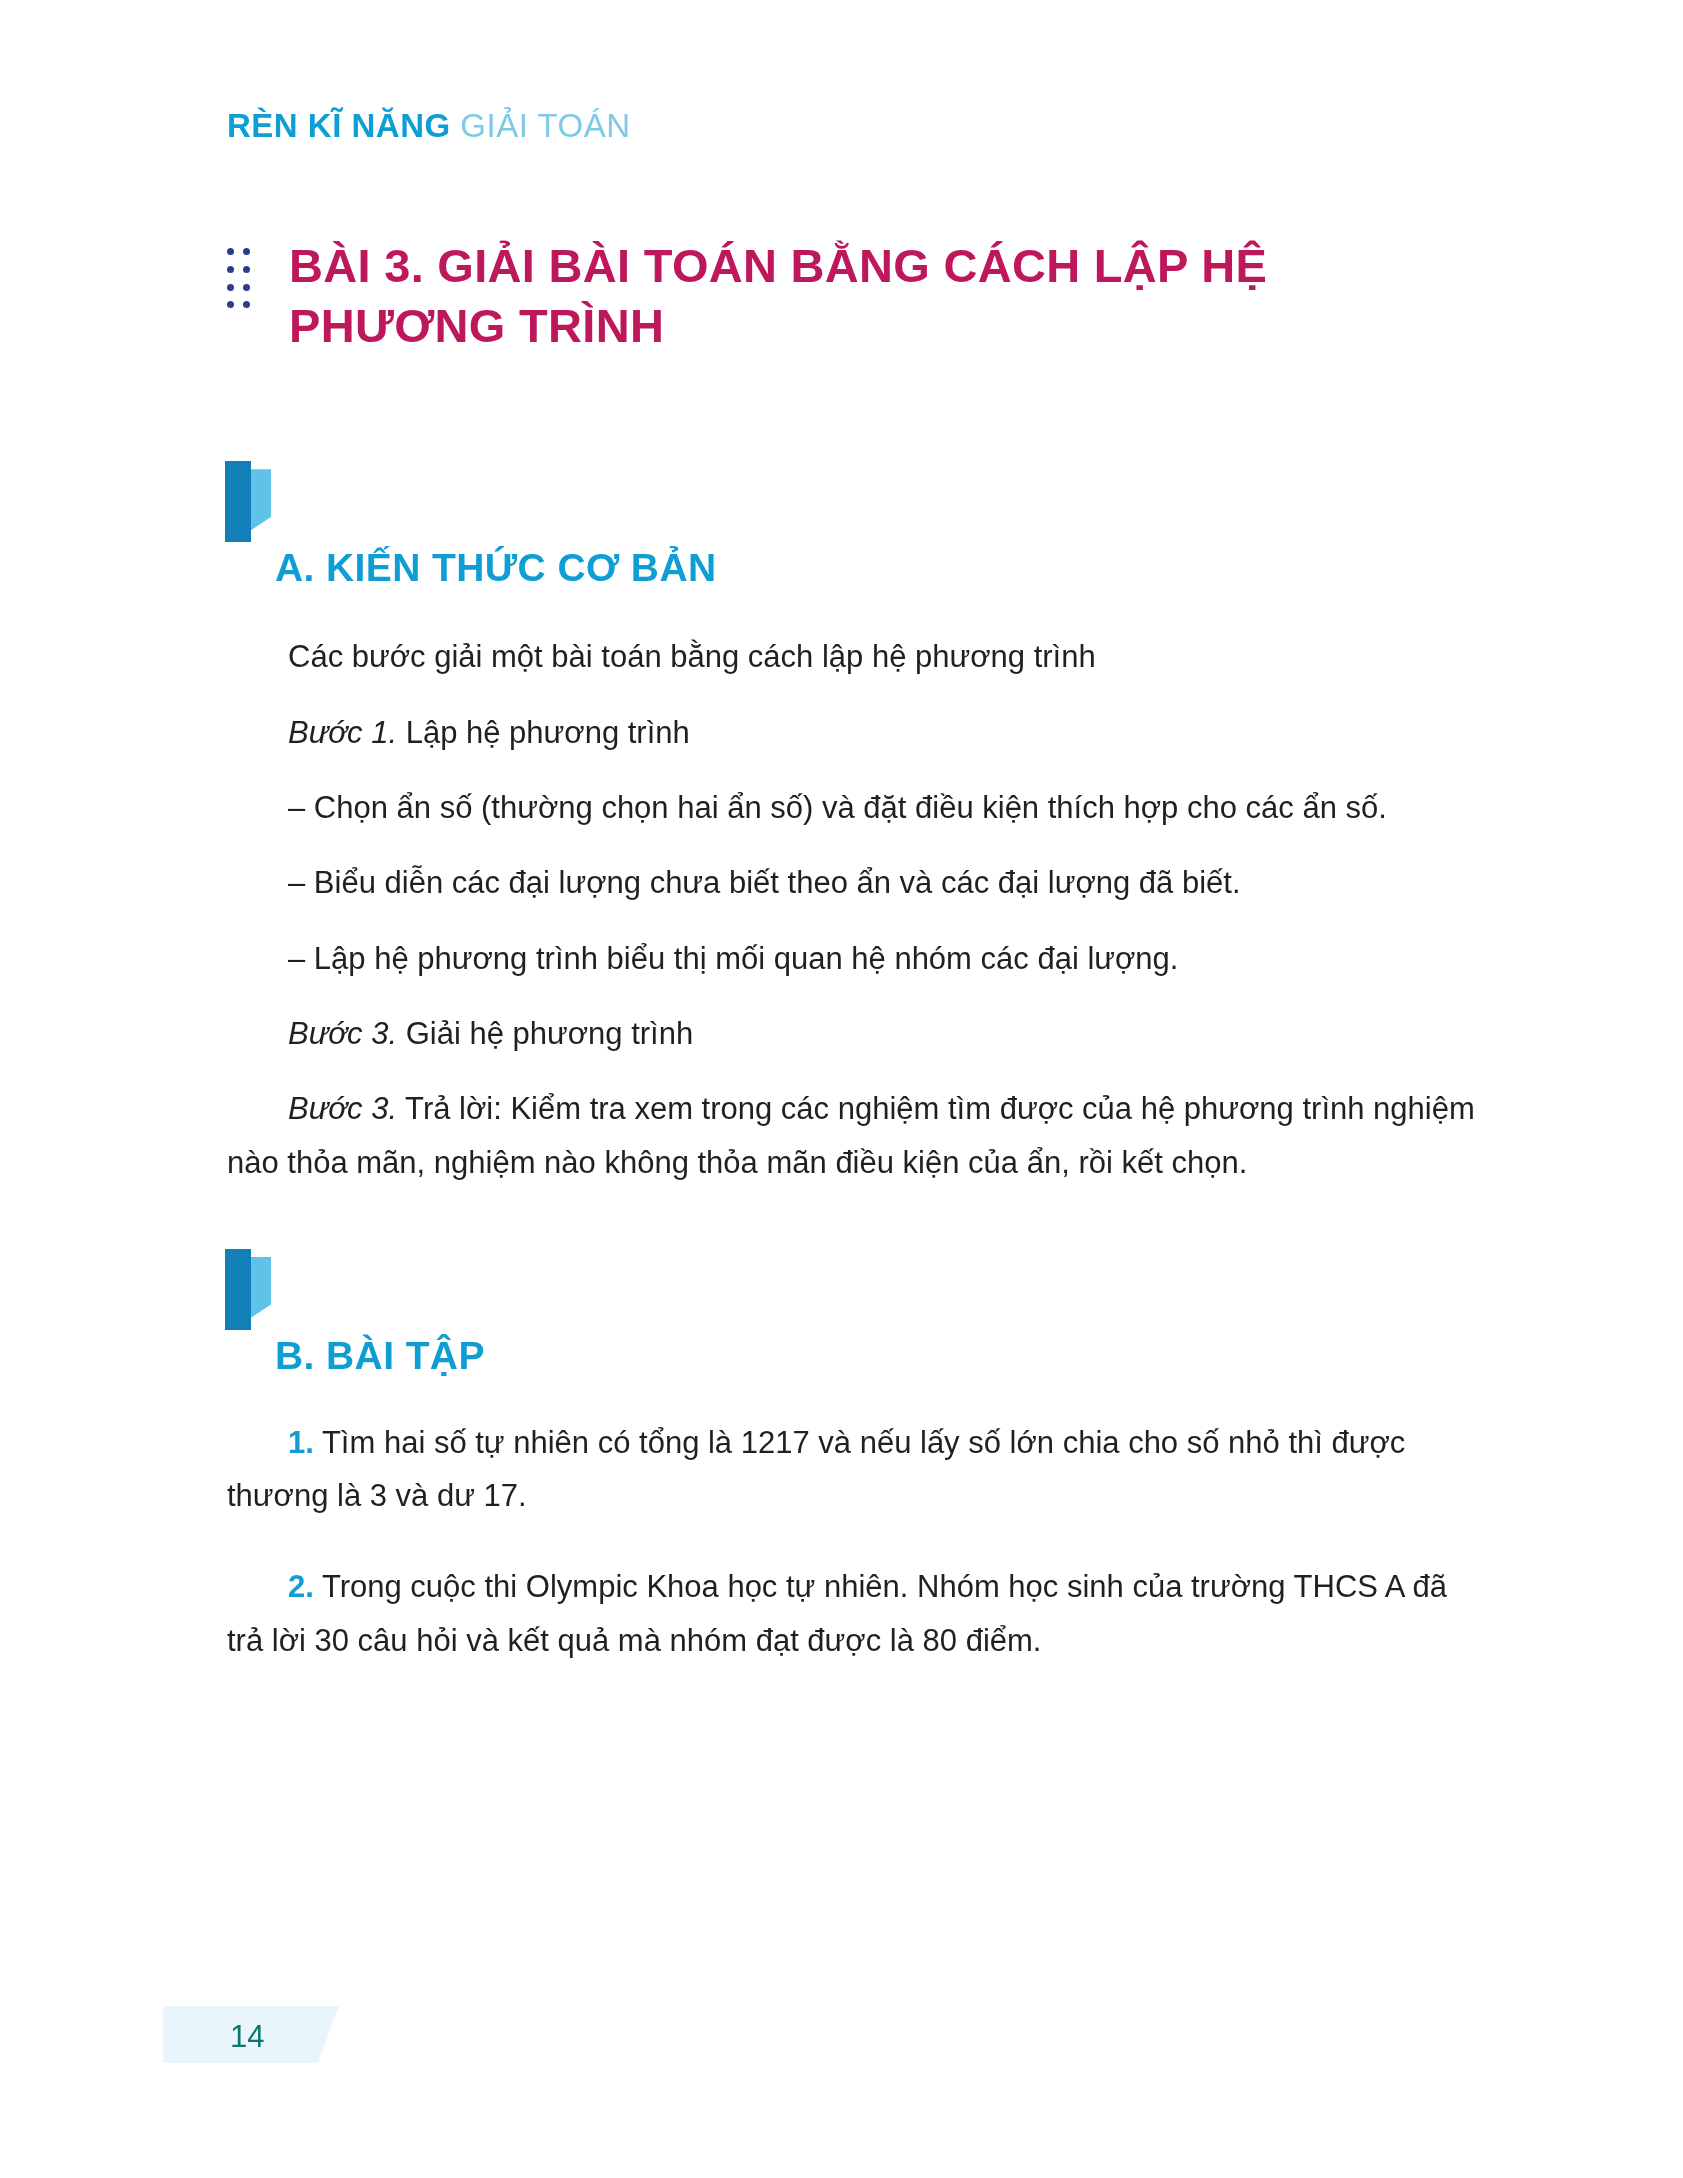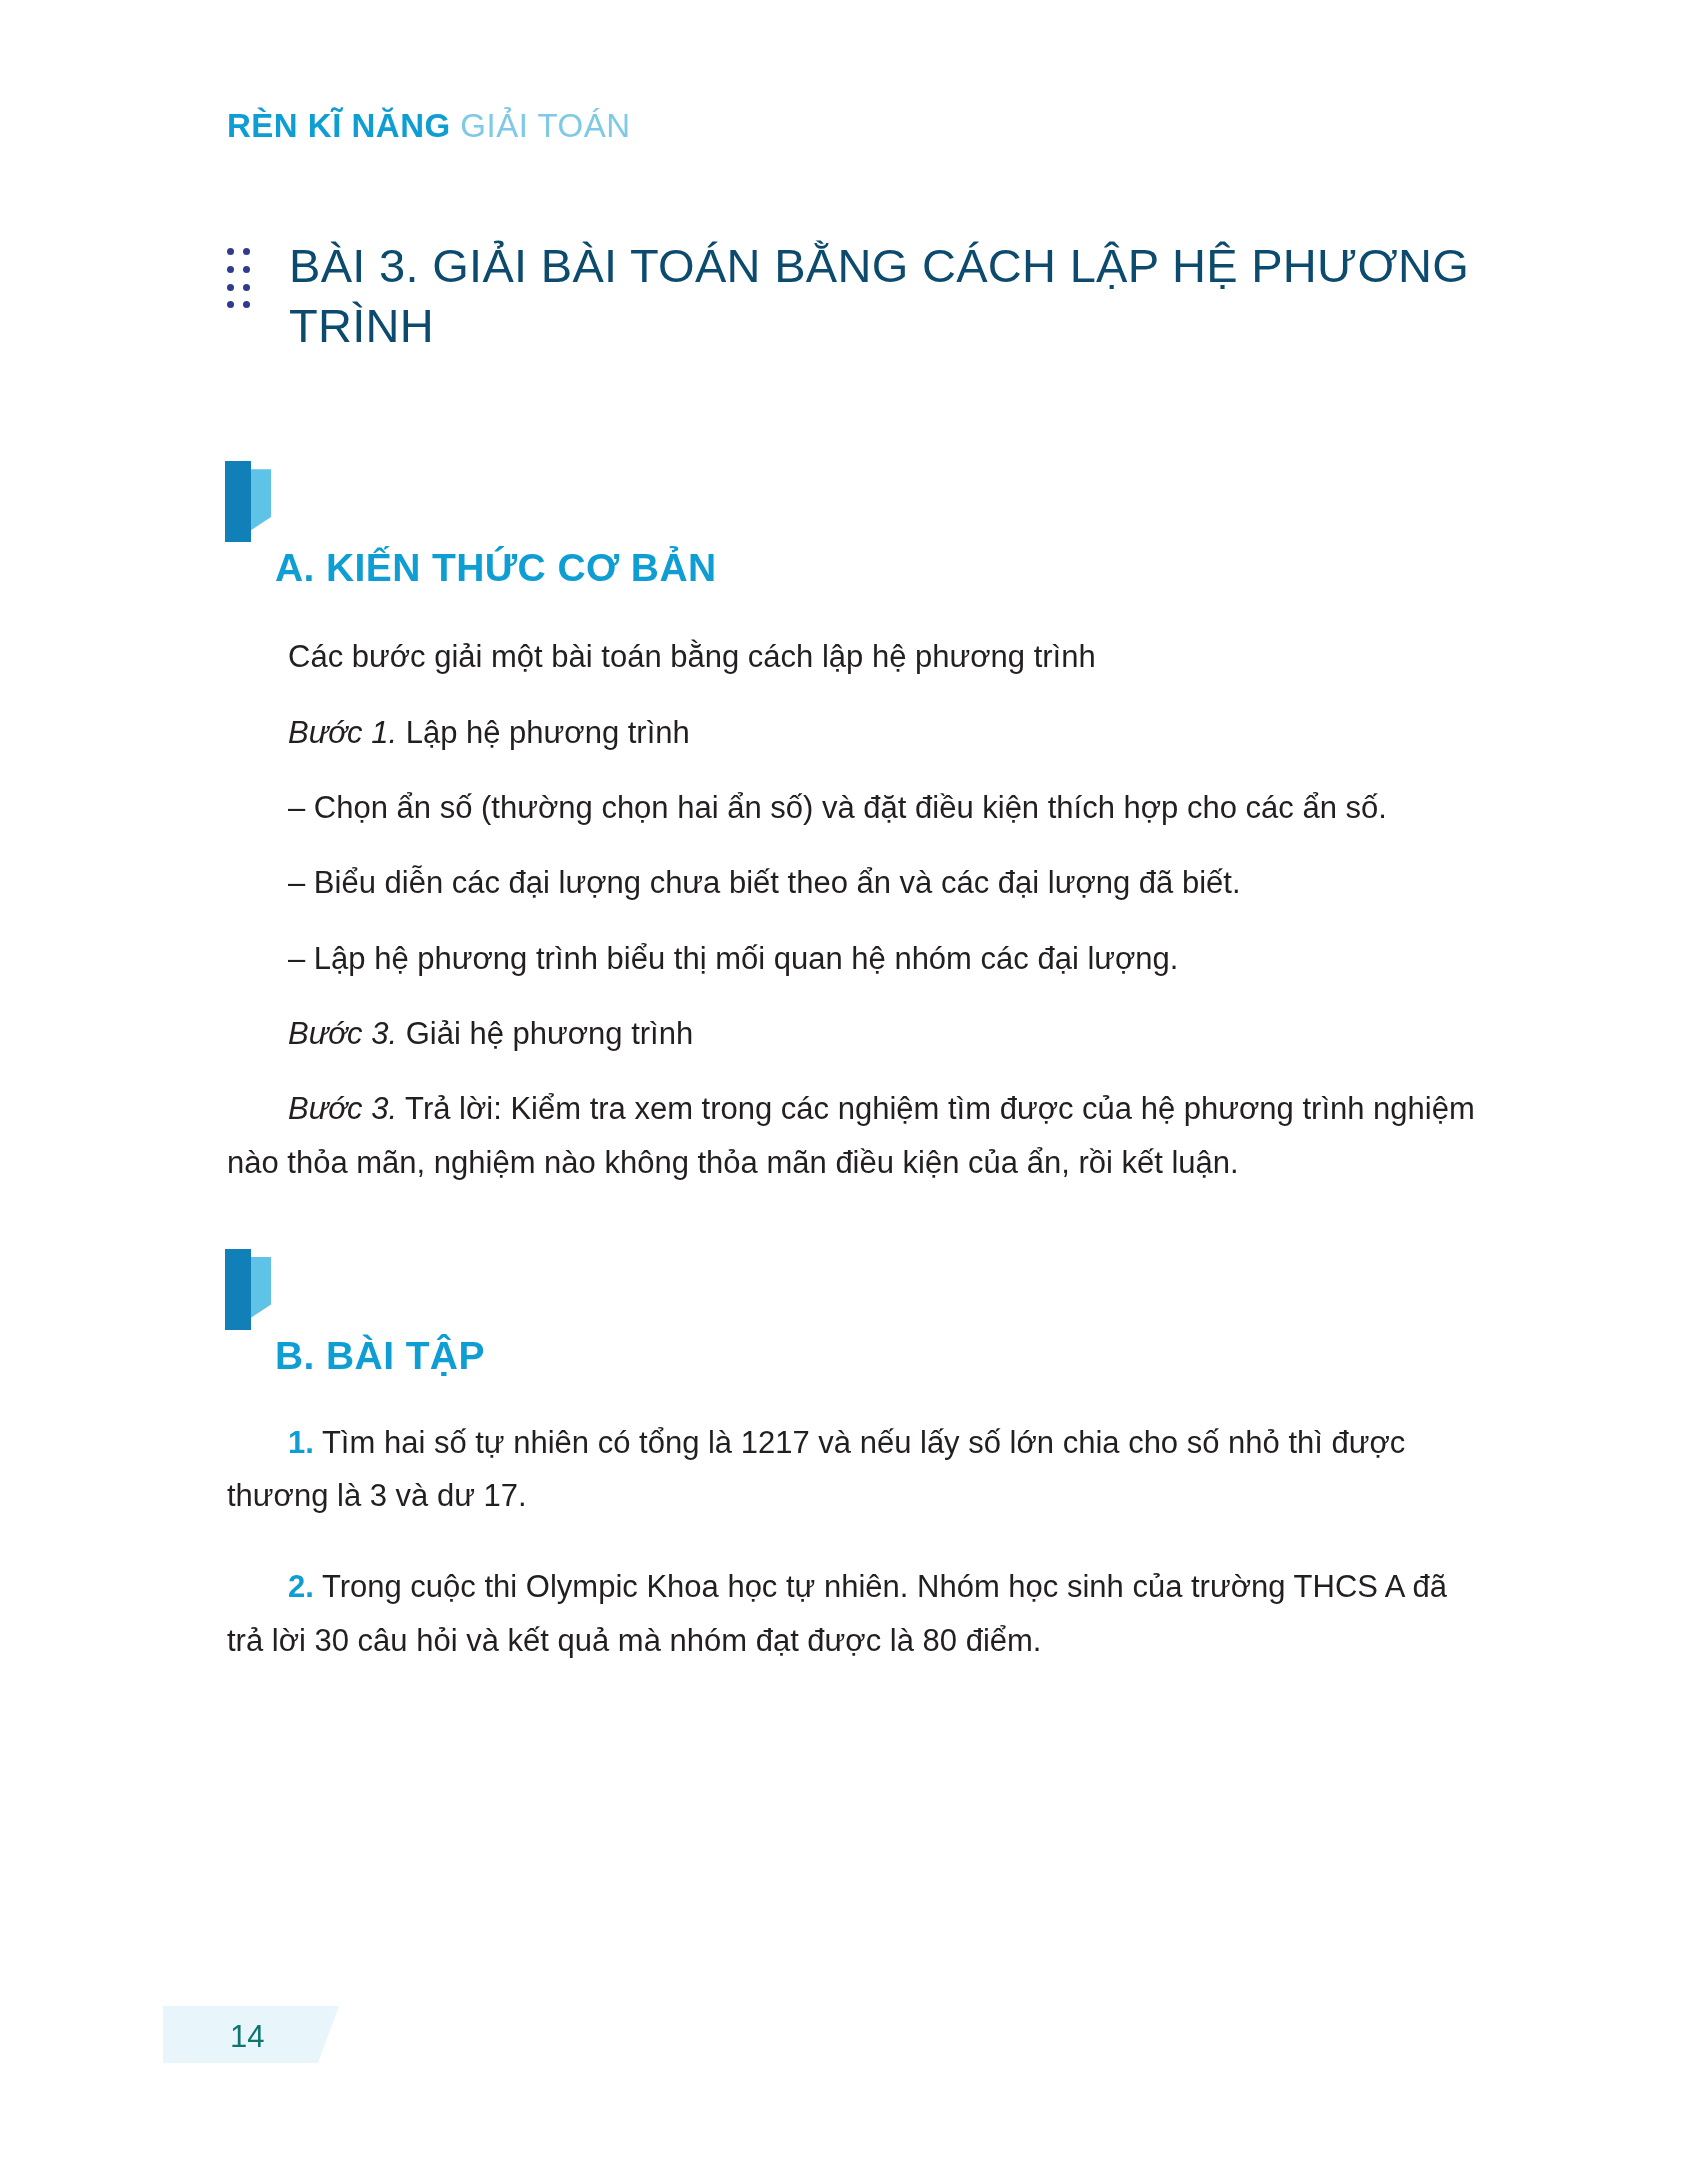--- a/index.html
+++ b/index.html
@@ -70,22 +70,22 @@
   .dots i:nth-child(2) { left: 16px; top: 0; }
   .dots i:nth-child(3) { left: 0;   top: 18px; }
   .dots i:nth-child(4) { left: 16px; top: 18px; }
   .dots i:nth-child(5) { left: 0;   top: 36px; }
   .dots i:nth-child(6) { left: 16px; top: 36px; }
   .dots i:nth-child(7) { left: 0;   top: 53px; }
   .dots i:nth-child(8) { left: 16px; top: 53px; }
 
   .chapter-title {
     font-size: 47px;
-    font-weight: normal;
-    color: #0c4a6e;
+    font-weight: bold;
+    color: #be185d;
     line-height: 1.28;
     letter-spacing: 0.3px;
   }
 
   
   .section {
     margin-top: 149px;
     position: relative;
     height: 85px;
   }
@@ -193,21 +193,21 @@
     <p class="body"><span class="indent"></span><span class="it">Bước 1.</span> <span>Lập hệ phương trình</span></p>
 
     <p class="body"><span class="indent"></span><span>– Chọn ẩn số (thường chọn hai ẩn số) và đặt điều kiện thích hợp cho các ẩn số.</span></p>
 
     <p class="body"><span class="indent"></span><span>– Biểu diễn các đại lượng chưa biết theo ẩn và các đại lượng đã biết.</span></p>
 
     <p class="body"><span class="indent"></span><span>– Lập hệ phương trình biểu thị mối quan hệ nhóm các đại lượng.</span></p>
 
     <p class="body"><span class="indent"></span><span class="it">Bước 3.</span> <span>Giải hệ phương trình</span></p>
 
-    <p class="body"><span class="indent"></span><span class="it">Bước 3.</span> <span>Trả lời: Kiểm tra xem trong các nghiệm tìm được của hệ phương trình nghiệm nào thỏa mãn, nghiệm nào không thỏa mãn điều kiện của ẩn, rồi kết luận.</span></p>
+    <p class="body"><span class="indent"></span><span class="it">Bước 3.</span> <span>Trả lời: Kiểm tra xem trong các nghiệm tìm được của hệ phương trình nghiệm nào thỏa mãn, nghiệm nào không thỏa mãn điều kiện của ẩn, rồi kết chọn.</span></p>
 
     <div class="section second">
       <span class="flag">
         <span class="f-dark"></span>
           <span class="f-light"></span>
       </span>
       <div class="section-label">B. BÀI TẬP</div>
     </div>
 
     <div class="exercises">

